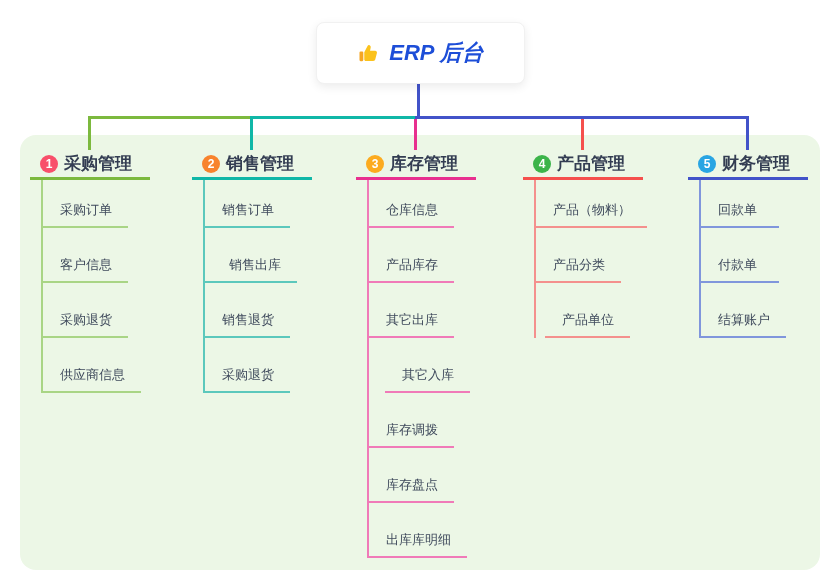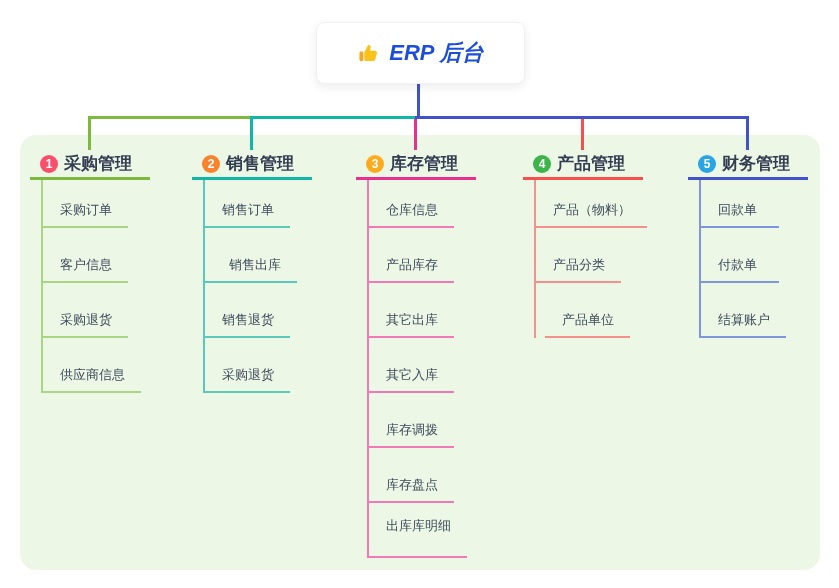--- a/index.html
+++ b/index.html
@@ -132,30 +132,30 @@
     <div class="children" style="border-left-color: rgb(240, 122, 184);">
         <div class="child" style="border-bottom-color: rgb(240, 122, 184);">
           <span>仓库信息</span>
         </div>
         <div class="child" style="border-bottom-color: rgb(240, 122, 184); align-items: flex-end;">
           <span>产品库存</span>
         </div>
         <div class="child" style="border-bottom-color: rgb(240, 122, 184); justify-content: flex-end;">
           <span>其它出库</span>
         </div>
-        <div class="child" style="border-bottom-color: rgb(240, 122, 184);">
+        <div class="child" style="border-bottom-color: rgb(240, 122, 184); margin-left: 16px;">
           <span>其它入库</span>
         </div>
         <div class="child" style="border-bottom-color: rgb(240, 122, 184);">
           <span>库存调拨</span>
         </div>
         <div class="child" style="border-bottom-color: rgb(240, 122, 184);">
           <span>库存盘点</span>
         </div>
-        <div class="child" style="border-bottom-color: rgb(240, 122, 184); align-items: center;">
+        <div class="child" style="border-bottom-color: rgb(240, 122, 184);">
           <span>出库库明细</span>
         </div>
       </div>
   </div>
 
   <div class="branch" style="left: 523px;">
     <div class="branch-header" style="border-bottom-color: rgb(245, 80, 77);">
       <span class="badge" style="background: rgb(60, 180, 74);">4</span>
       <span class="branch-label">产品管理</span>
     </div>

